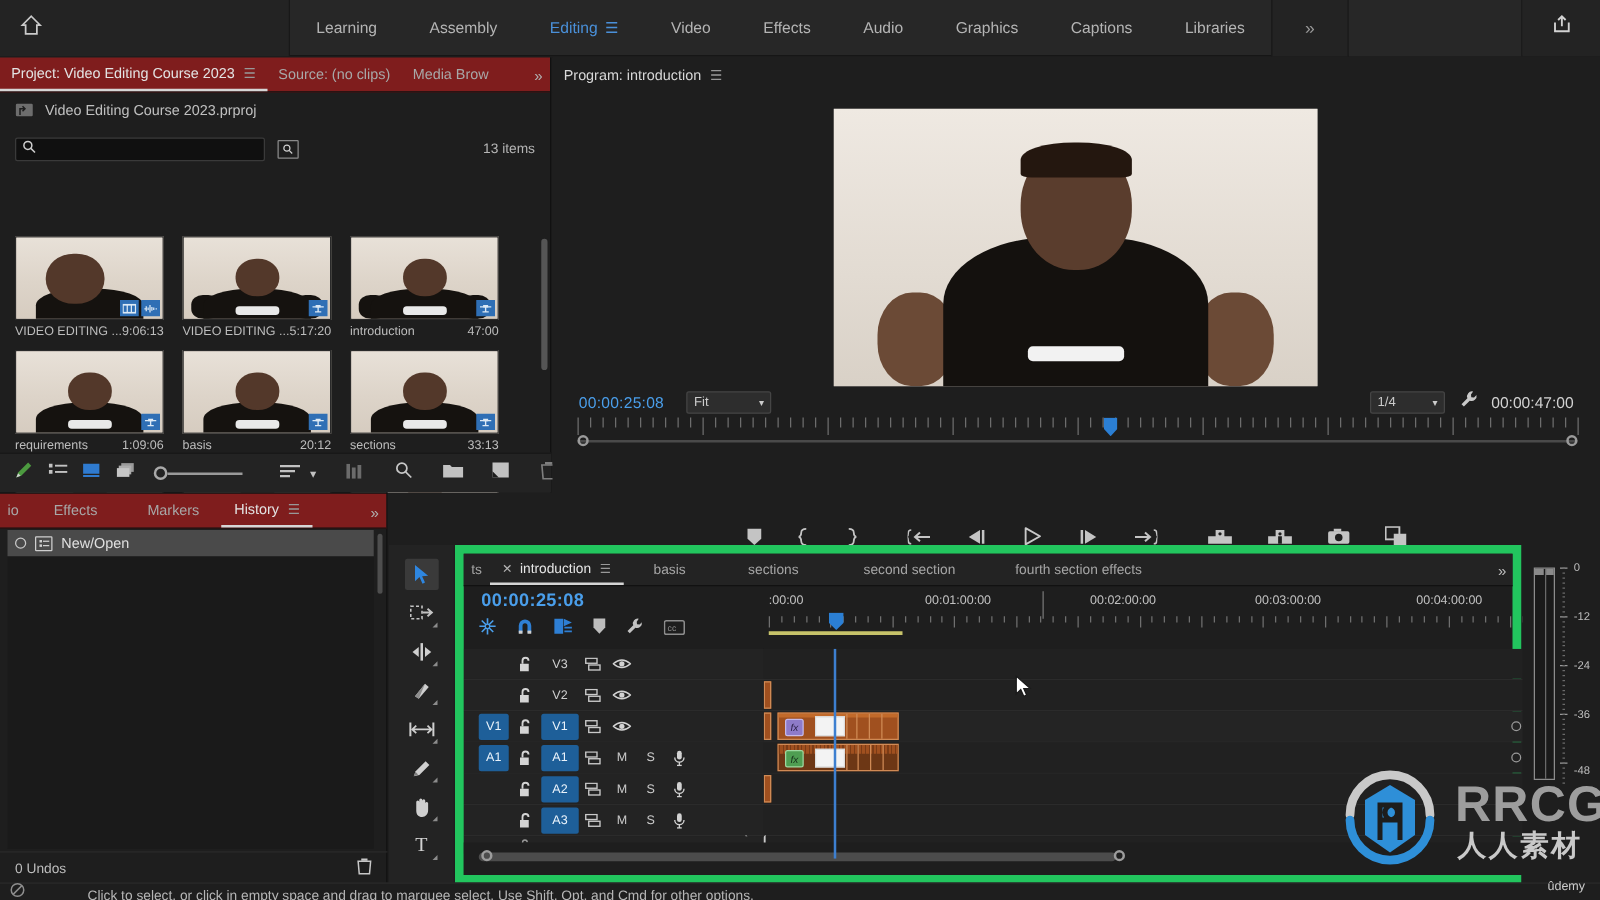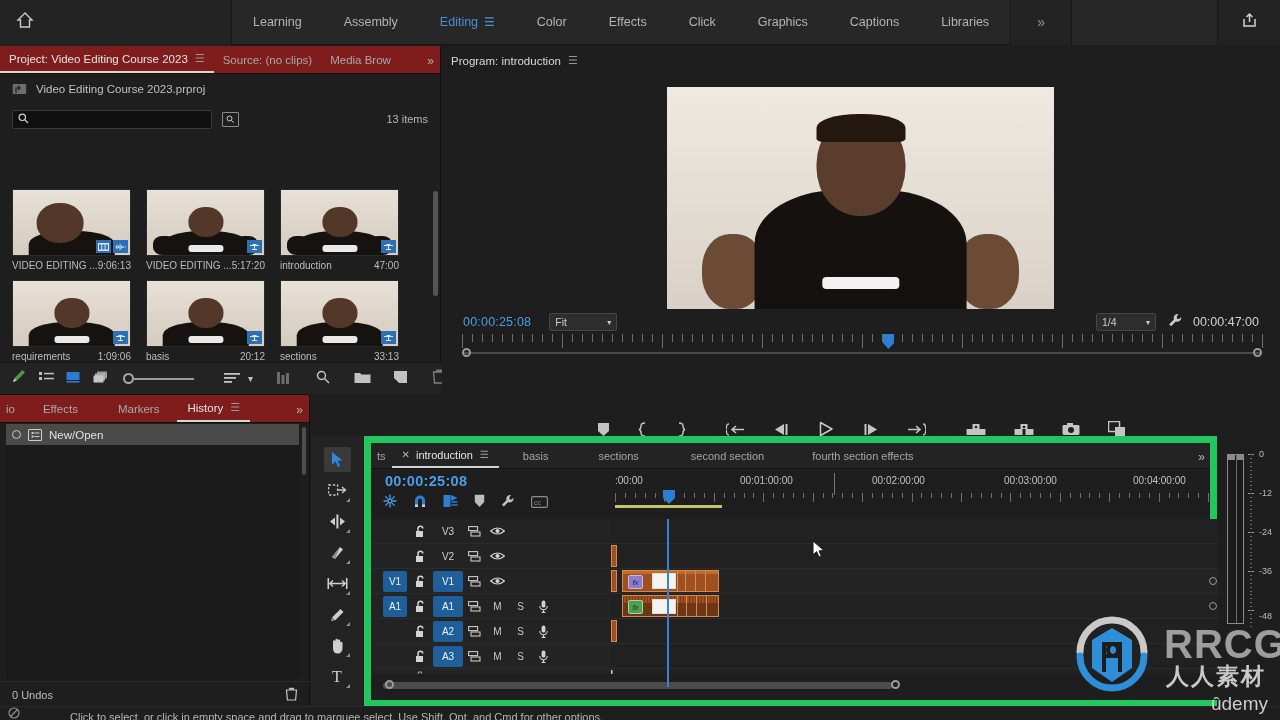--- a/index.html
+++ b/index.html
@@ -329,21 +329,21 @@
   #statusbar .txt { font-size: 11px; color: #b6b6b6; position: relative; top: 3px; }
 
   
   #watermark { position:absolute; left:1068px; top:596px; width:206px; height:120px;
     z-index: 50; pointer-events:none; }
   #wm-rrcg { position:absolute; left:96px; top:26px; font-size:40px;
     font-weight:bold; color:#9d9d9d; letter-spacing:1px;
     font-family:"Liberation Sans", sans-serif; }
   #wm-cn { position:absolute; left:98px; top:65px; font-size:23px;
     font-weight:bold; color:#c9c9c9; letter-spacing:2px; }
-  #wm-udemy { position:absolute; right:6px; bottom:1px; font-size:19px;
+  #wm-udemy { position:absolute; right:6px; bottom:1px; font-size:10px;
     color:#cccccc; }
   #wm-logo { position:absolute; left:0; top:16px; width:88px; height:88px; }
 
   
   #cursor { position:absolute; left:812px; top:540px; z-index:60; }
 </style>
 </head>
 <body>
 
 <div id="app">
@@ -361,27 +361,27 @@
           <span>Learning</span>
         </div>
       <div class="ws-item">
           <span>Assembly</span>
         </div>
       <div class="ws-item active">
         <span>Editing</span>
         <span class="ws-hamb">☰</span>
       </div>
       <div class="ws-item">
-          <span>Color</span>
+          <span>Video</span>
         </div>
       <div class="ws-item">
           <span>Effects</span>
         </div>
       <div class="ws-item">
-          <span>Click</span>
+          <span>Audio</span>
         </div>
       <div class="ws-item">
           <span>Graphics</span>
         </div>
       <div class="ws-item">
           <span>Captions</span>
         </div>
       <div class="ws-item">
           <span>Libraries</span>
         </div>

